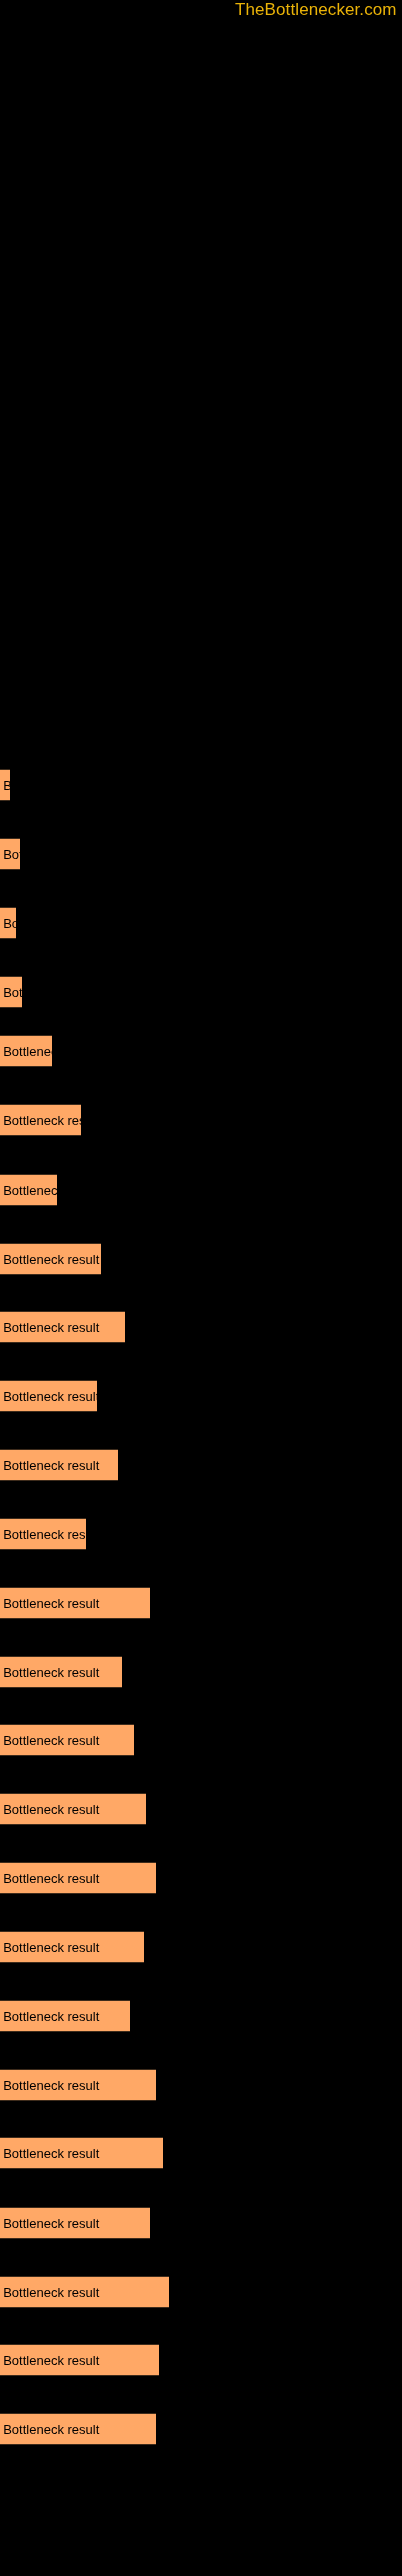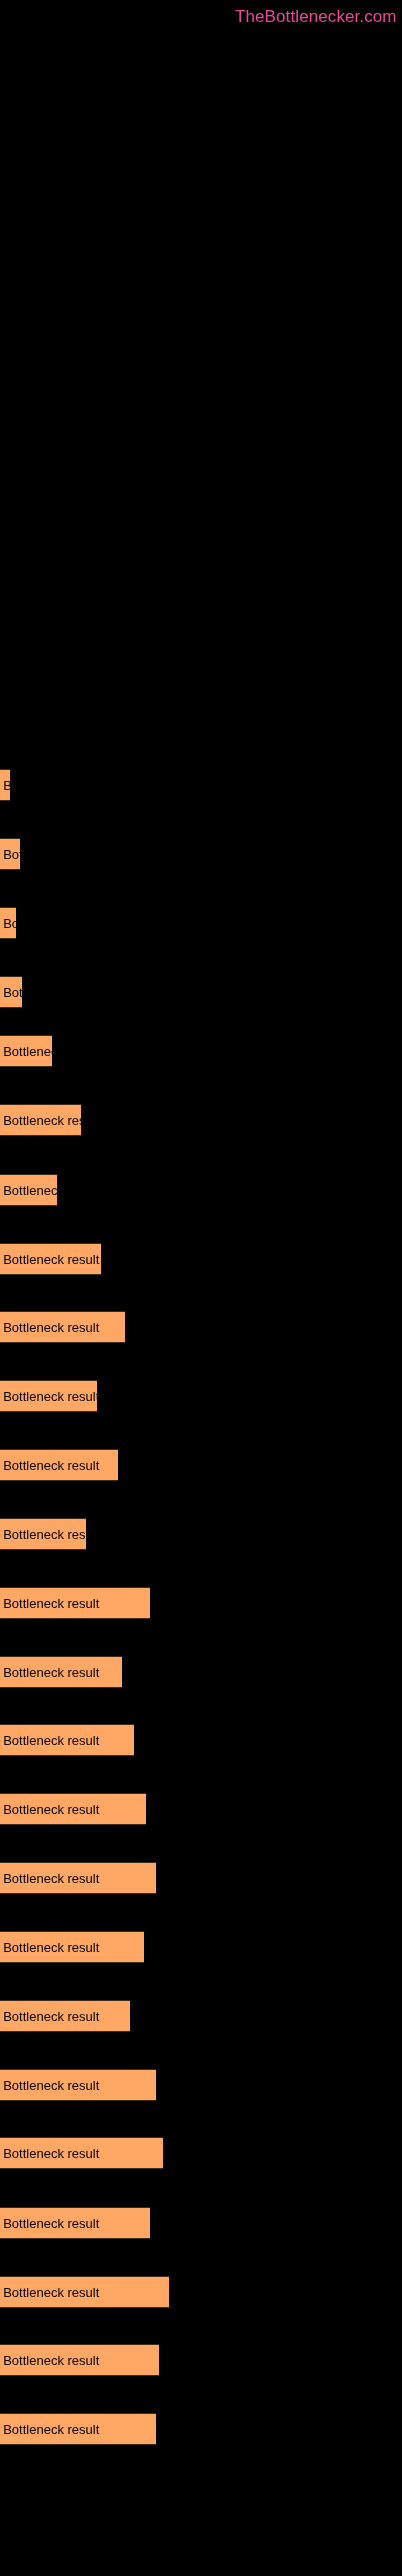--- a/index.html
+++ b/index.html
@@ -10,23 +10,23 @@
   body {
     width: 403px;
     height: 2576px;
     position: relative;
     font-family: "Liberation Sans", sans-serif;
     overflow: hidden;
   }
 
   .watermark {
     position: absolute;
-    top: 7px;
+    top: 0;
     right: 6.4px;
-    color: #ec4899;
+    color: #eab308;
     font-size: 17px;
     font-family: "Liberation Sans", sans-serif;
     letter-spacing: 0.1px;
     white-space: nowrap;
     user-select: none;
   }
 
   .plot {
     position: absolute;
     left: 0;

